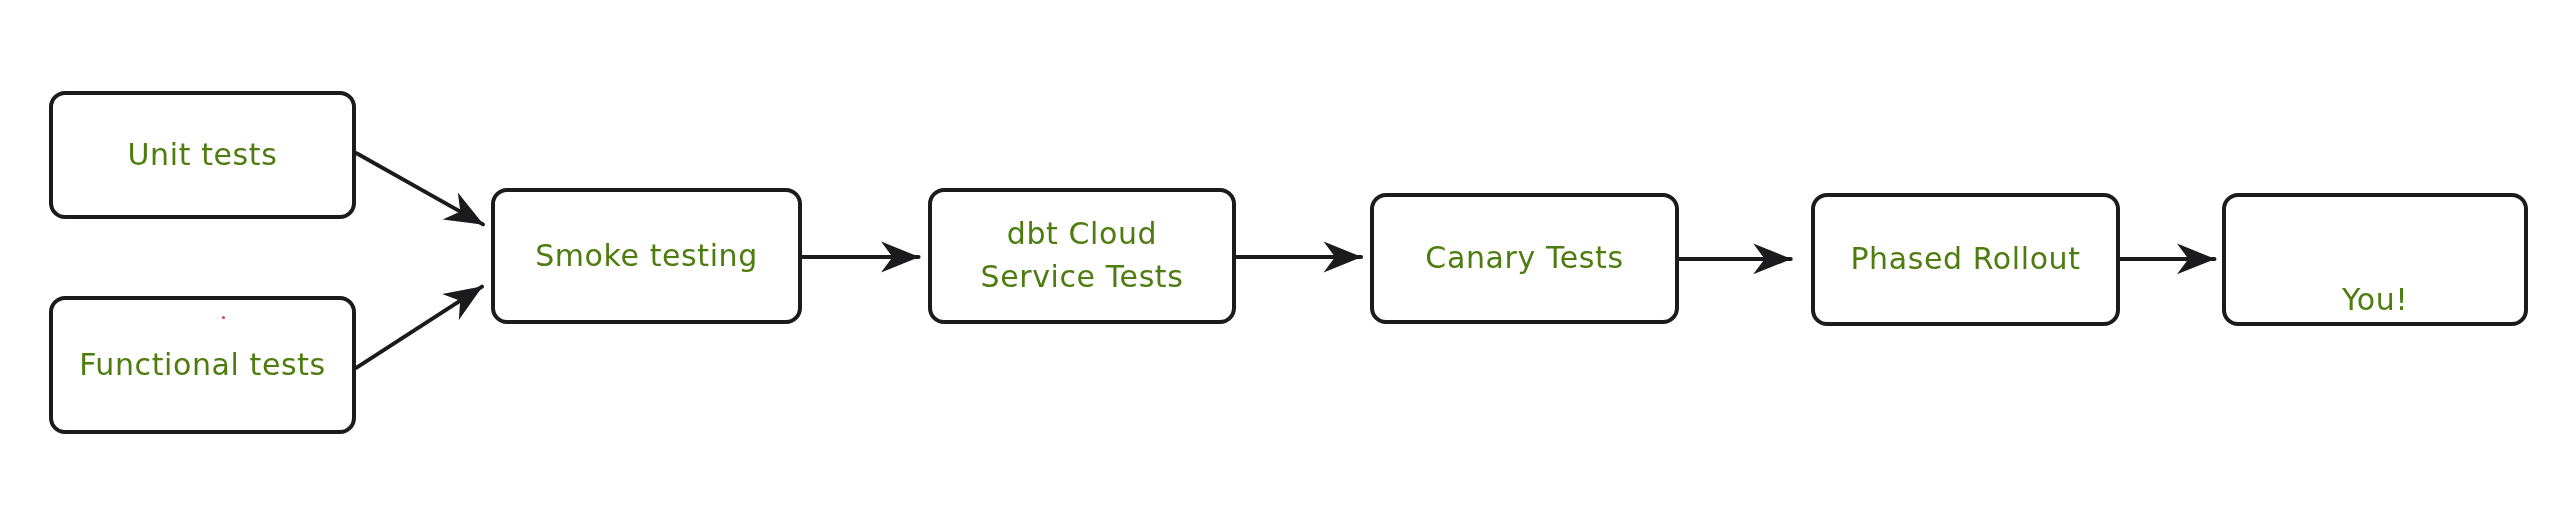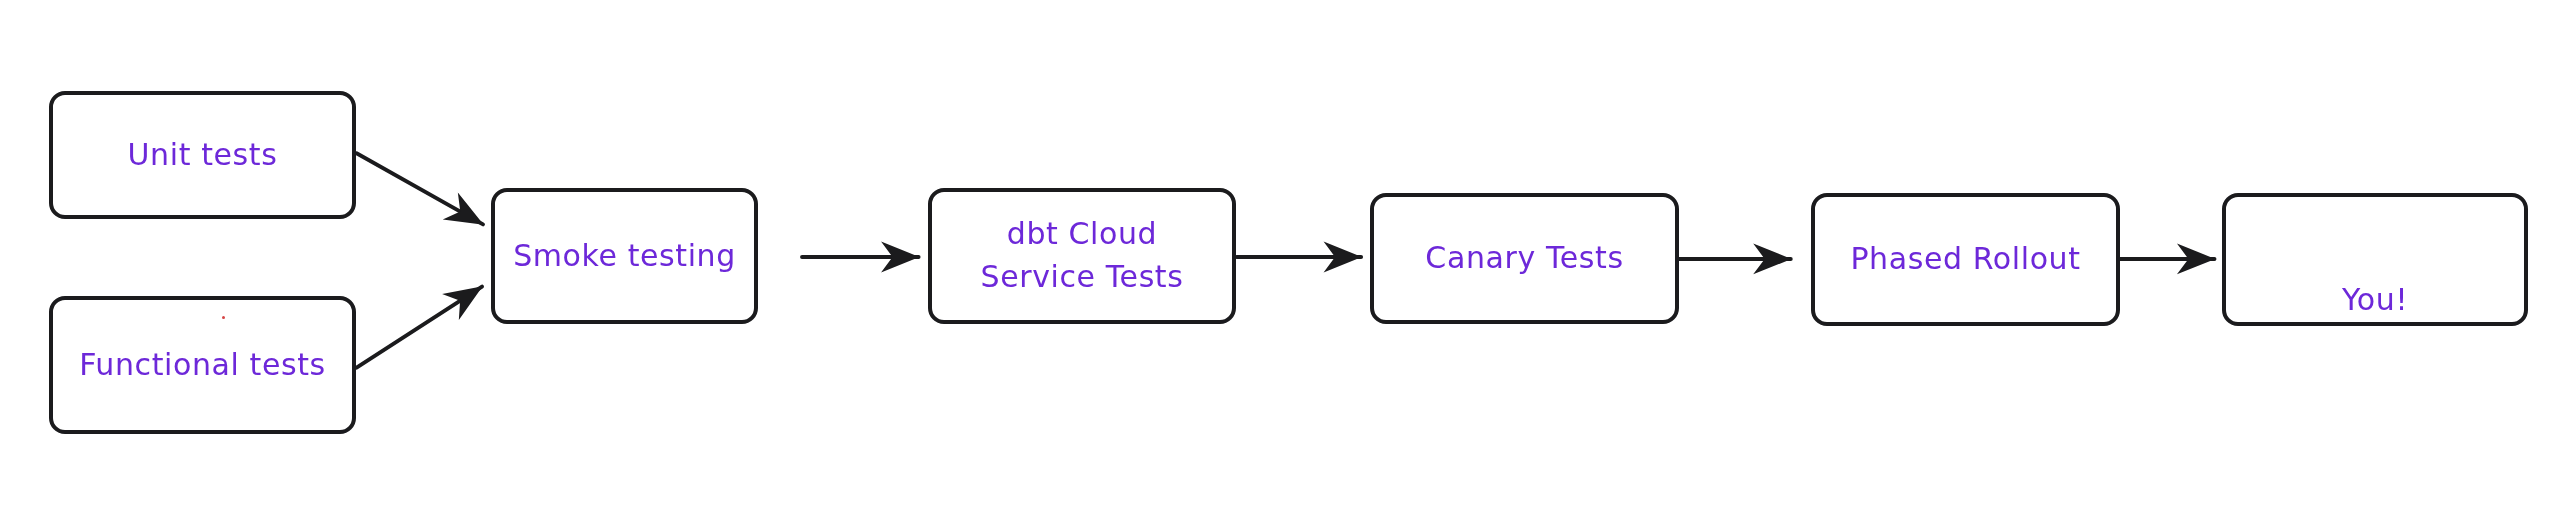--- a/index.html
+++ b/index.html
@@ -32,21 +32,21 @@
     display: flex;
     align-items: center;
     justify-content: center;
     text-align: center;
   }
   .node-label {
     font-family: "DejaVu Sans", sans-serif;
     font-size: 30px;
     line-height: 1.42;
     letter-spacing: 0.6px;
-    color: #6d28d9;
+    color: #4d7c0f;
     white-space: pre-line;
     padding: 0 14px;
     font-weight: 400;
   }
   .speck {
     position: absolute;
     width: 3px;
     height: 3px;
     background: #d64545;
     border-radius: 50%;
@@ -90,21 +90,21 @@
   </svg>
 
   <div class="node" style="left: 49px; top: 91px; width: 307px; height: 128px; border-color: rgb(27, 27, 29);">
     <span class="node-label">Unit tests</span>
   </div>
 
   <div class="node" style="left: 49px; top: 296px; width: 307px; height: 138px; border-color: rgb(27, 27, 29);">
     <span class="node-label">Functional tests</span>
   </div>
 
-  <div class="node" style="left: 491px; top: 188px; width: 267px; height: 136px; border-color: rgb(27, 27, 29);">
+  <div class="node" style="left: 491px; top: 188px; width: 311px; height: 136px; border-color: rgb(27, 27, 29);">
     <span class="node-label">Smoke testing</span>
   </div>
 
   <div class="node" style="left: 928px; top: 188px; width: 308px; height: 136px; border-color: rgb(27, 27, 29);">
     <span class="node-label">dbt Cloud
 Service Tests</span>
   </div>
 
   <div class="node" style="left: 1370px; top: 193px; width: 309px; height: 131px; border-color: rgb(27, 27, 29);">
     <span class="node-label">Canary Tests</span>

